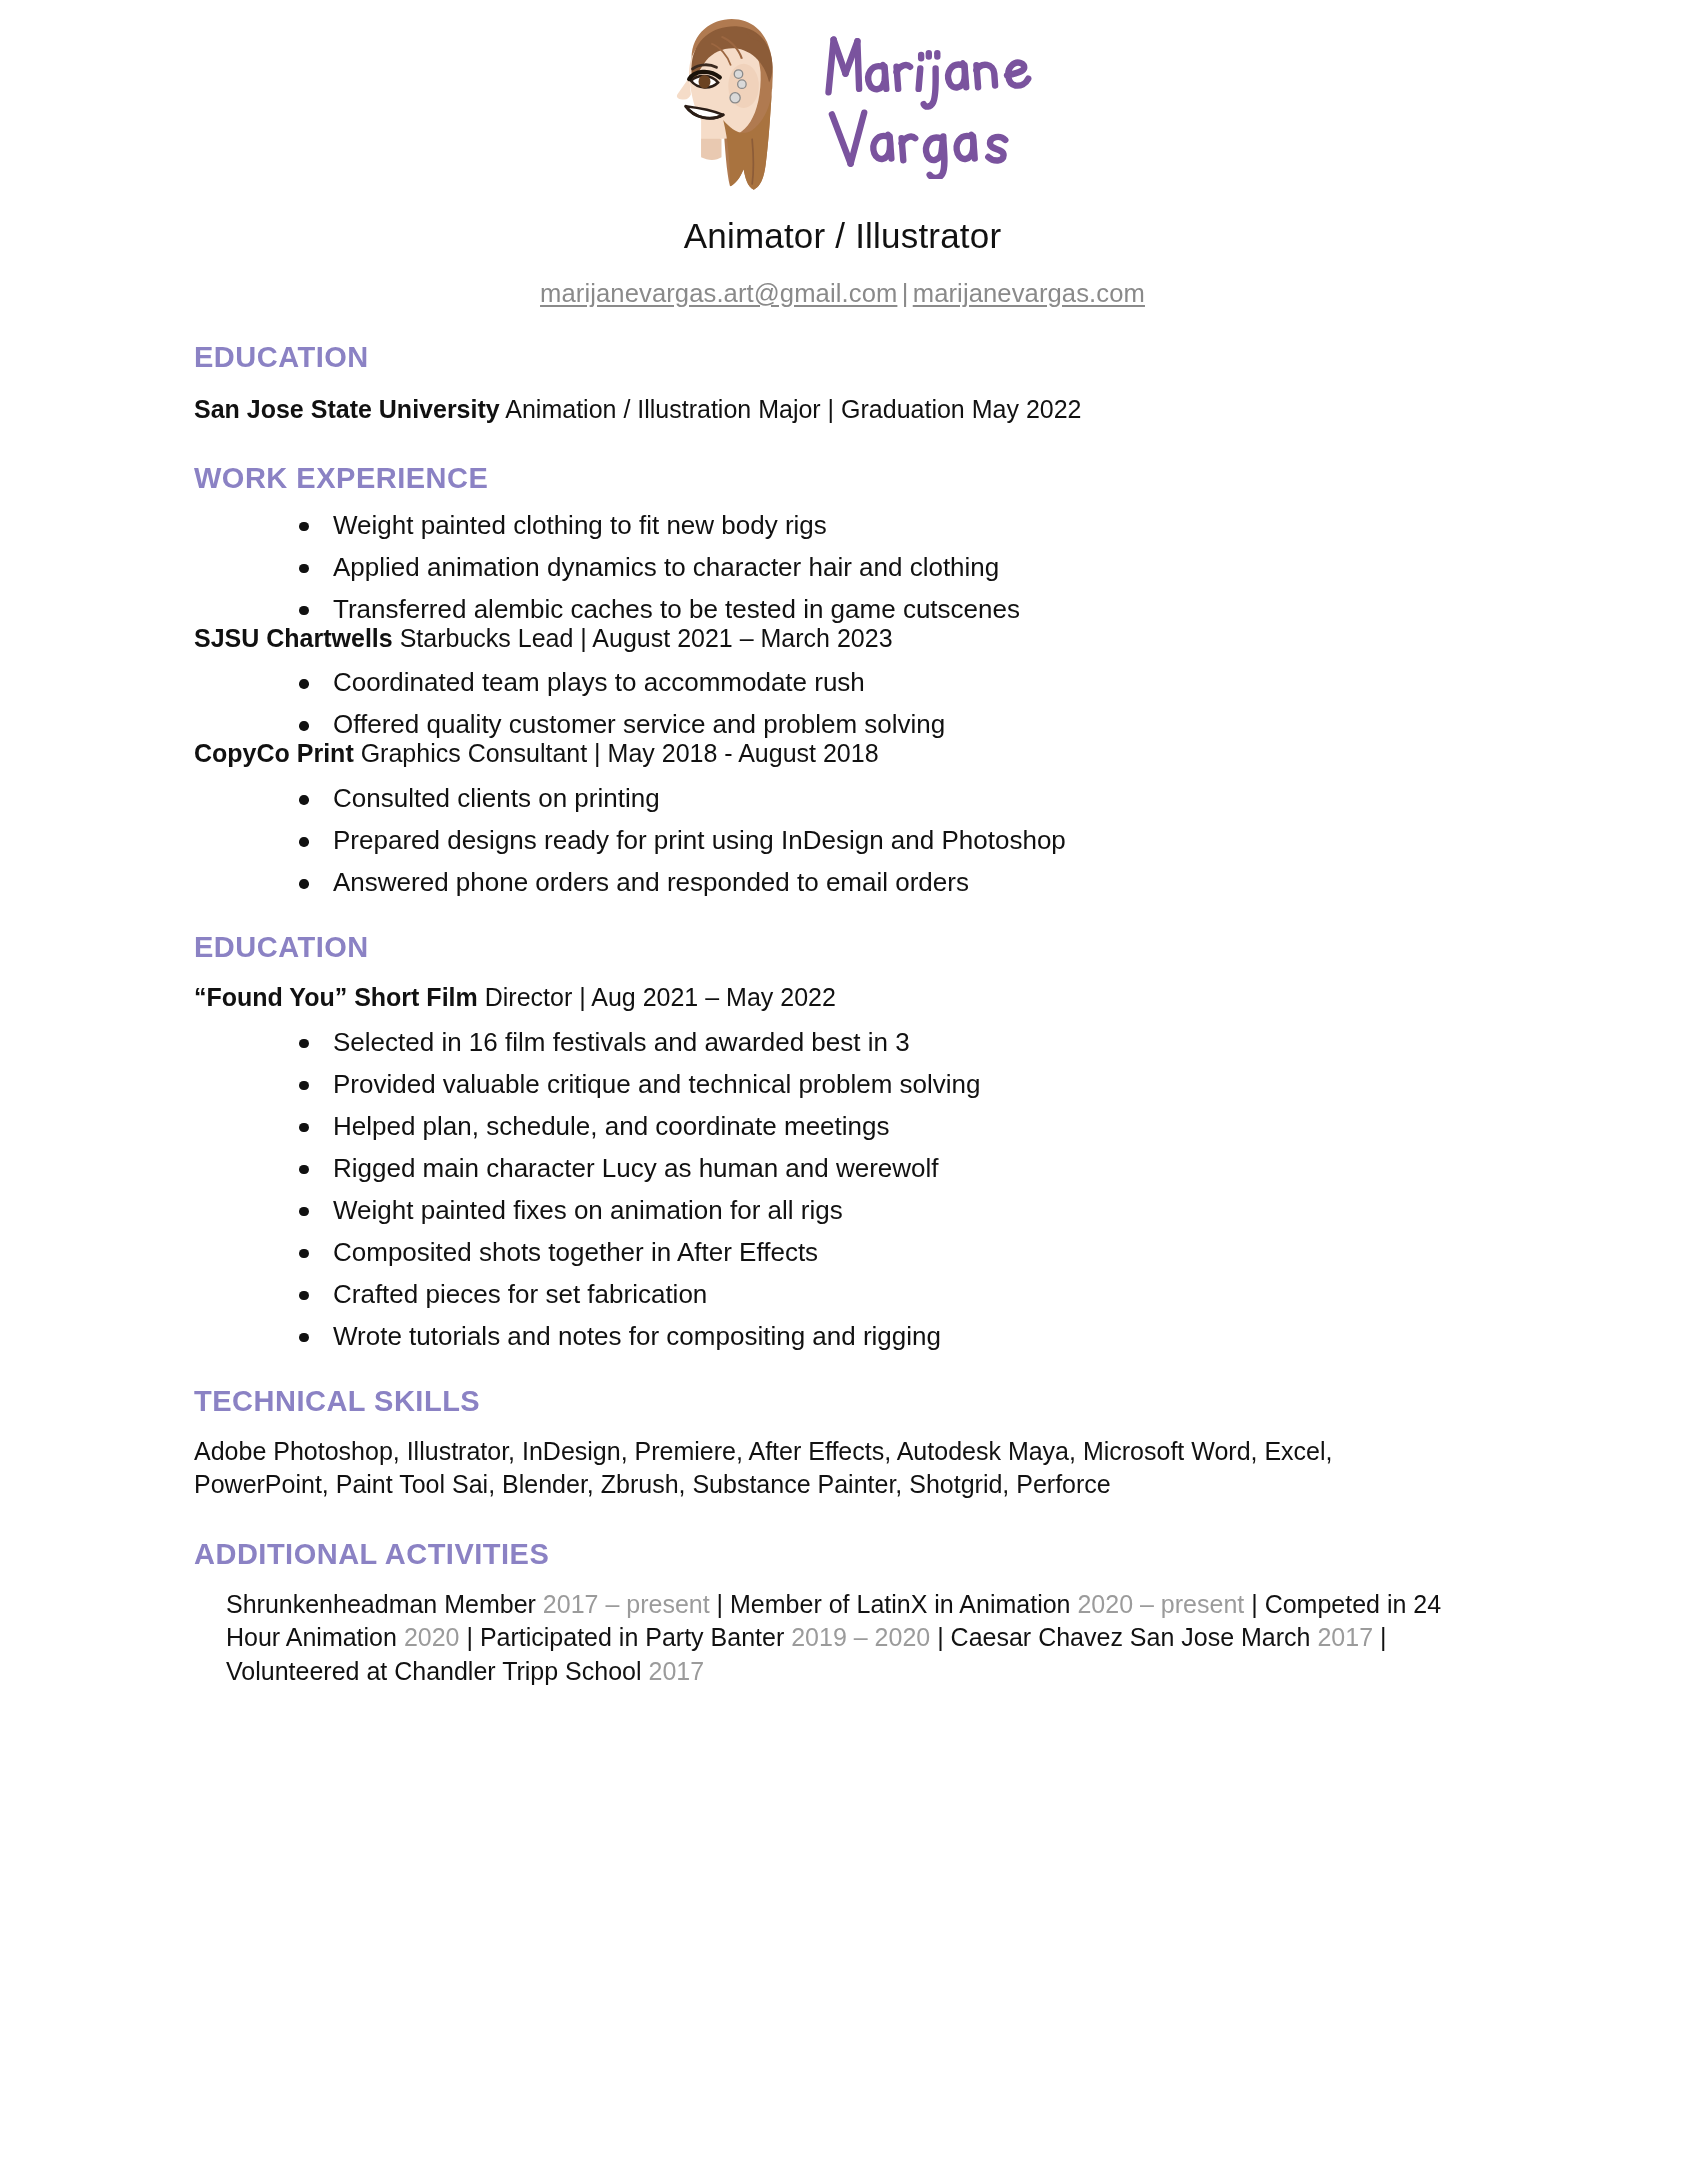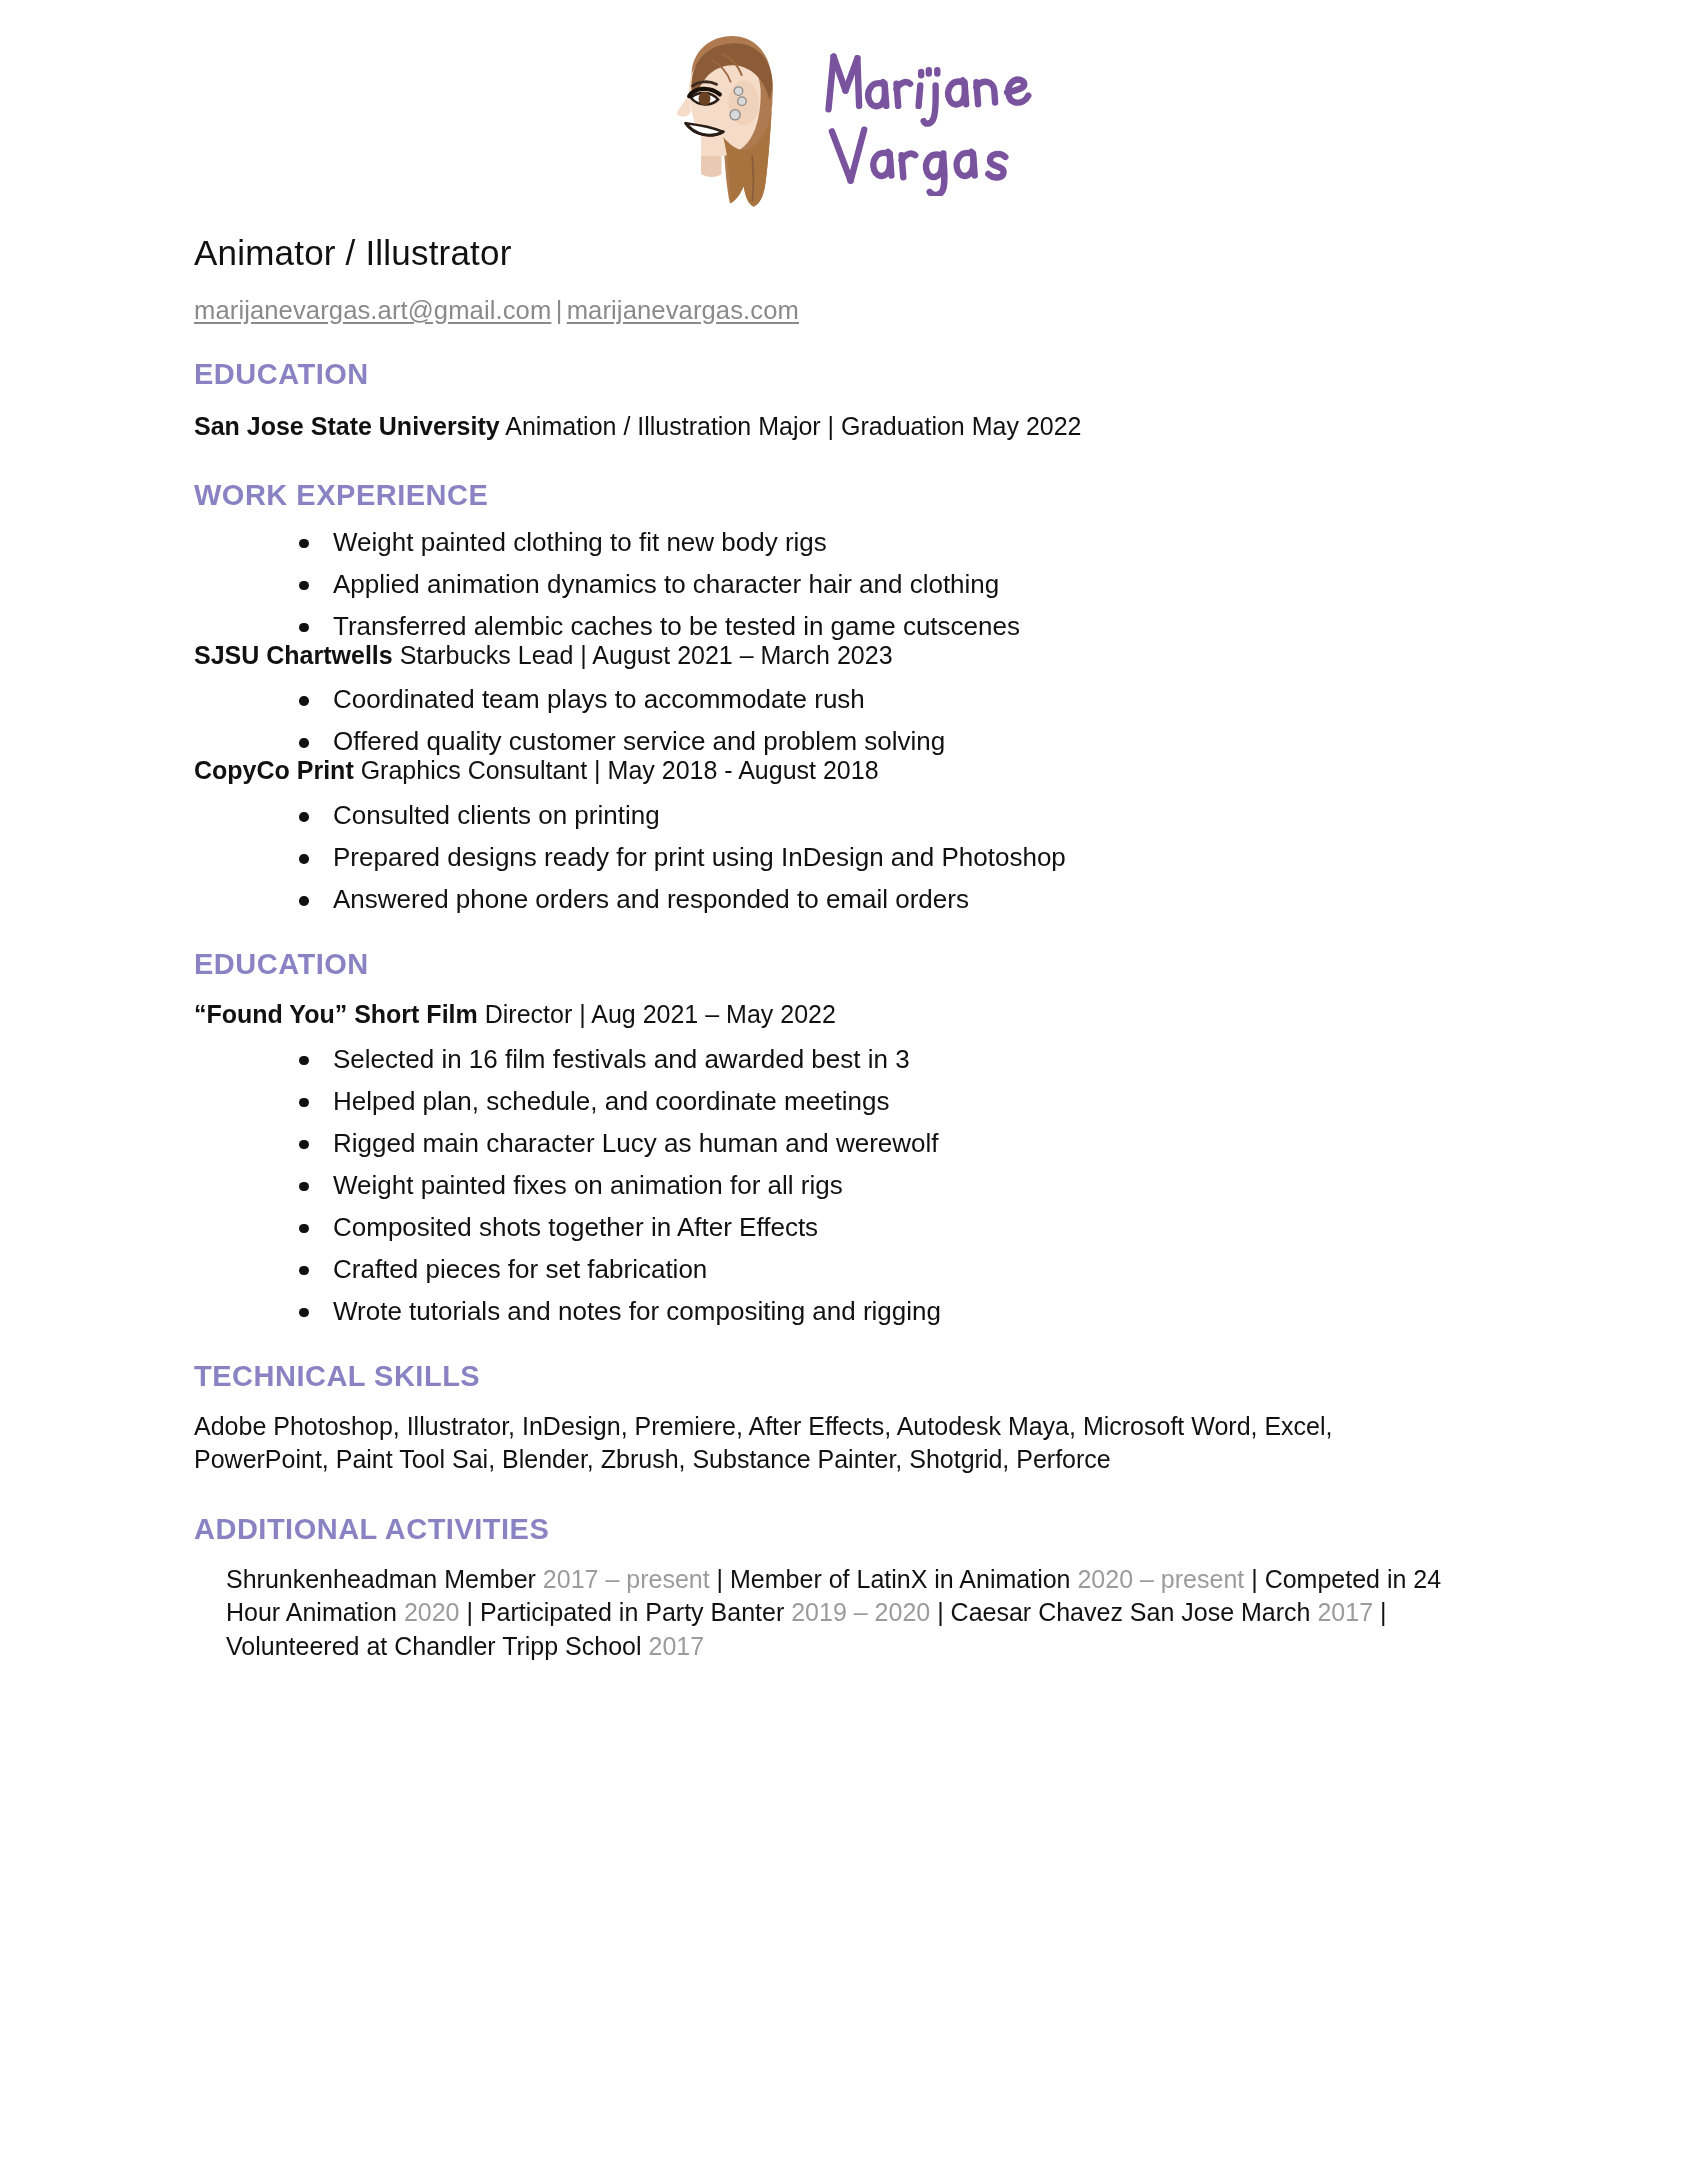--- a/index.html
+++ b/index.html
@@ -19,21 +19,22 @@
     position: relative;
     width: 1685px;
     height: 2181px;
     background: #ffffff;
     box-sizing: border-box;
     padding: 0 194px;
   }
 
   
   .header {
-    padding-top: 19px;
+    padding-top: 2px;
+    text-align: center;
   }
   .logo-wrap {
     display: flex;
     align-items: center;
     justify-content: center;
     gap: 22px;
     height: 200px;
   }
   .portrait {
     width: 153px;
@@ -285,20 +286,21 @@
 
   <div id="sec-projects">
     <div class="section-heading">EDUCATION</div>
 
     <div>
       <div class="entry-line">
         <b>“Found You” Short Film</b><span class="rest"> Director  |  Aug 2021 – May 2022</span>
       </div>
       <ul class="bullets">
         <li>Selected in 16 film festivals and awarded best in 3</li>
+        <li>Provided valuable critique and technical problem solving</li>
         <li>Helped plan, schedule, and coordinate meetings</li>
         <li>Rigged main character Lucy as human and werewolf</li>
         <li>Weight painted fixes on animation for all rigs</li>
         <li>Composited shots together in After Effects</li>
         <li>Crafted pieces for set fabrication</li>
         <li>Wrote tutorials and notes for compositing and rigging</li>
       </ul>
     </div>
   </div>
 

